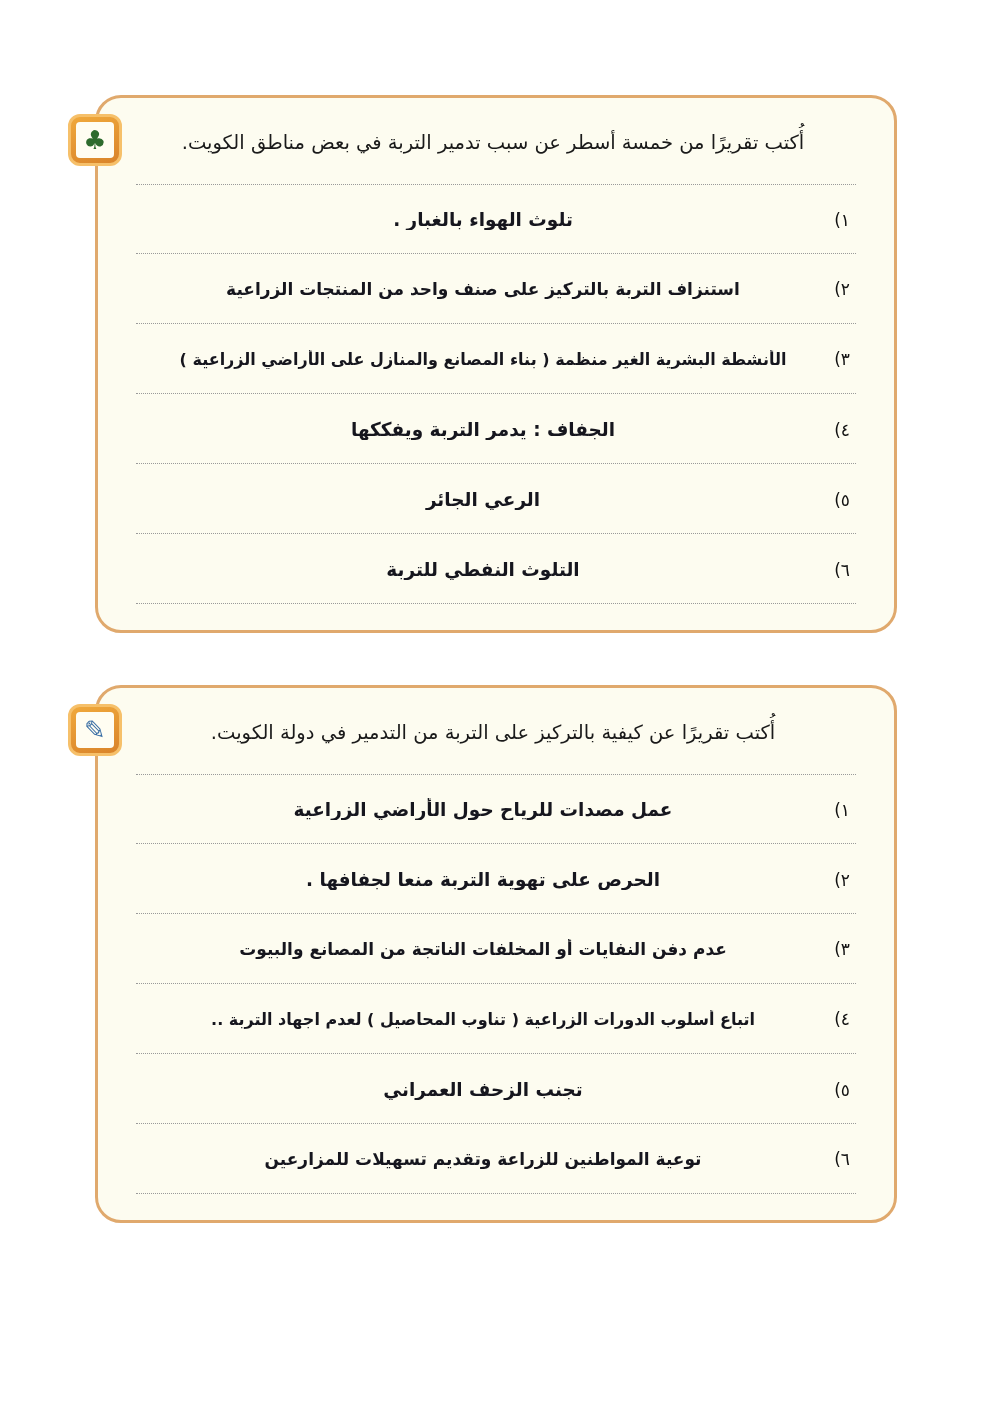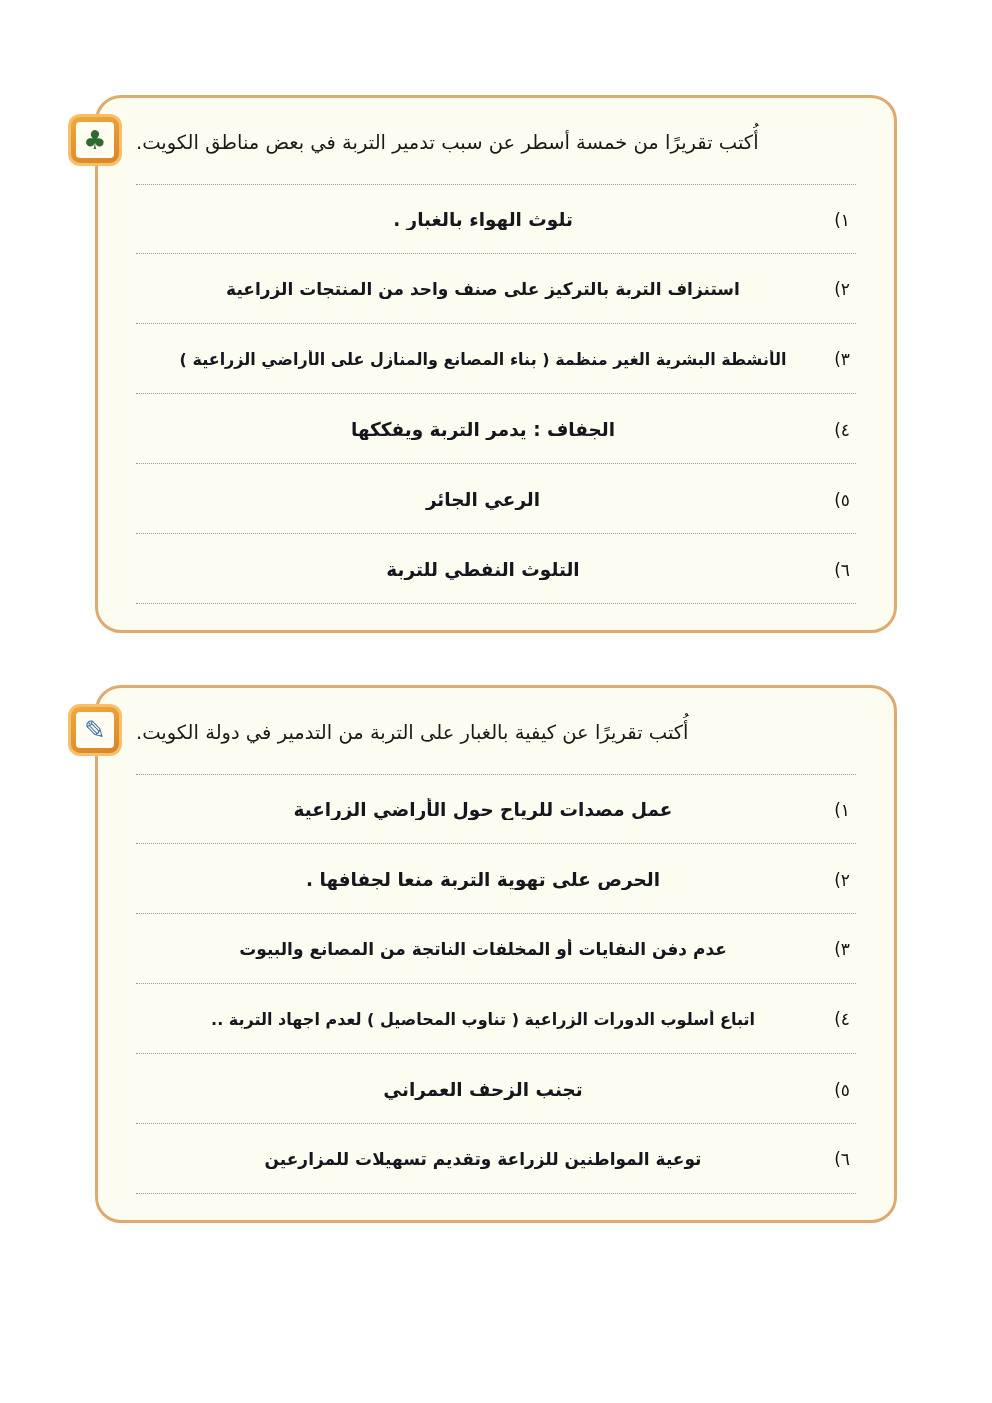--- a/index.html
+++ b/index.html
@@ -45,21 +45,21 @@
     gap: 14px;
     min-height: 52px;
     padding-left: 10px;
   }
   .prompt-text {
     flex: 1;
     font-family: "DejaVu Sans", sans-serif;
     font-size: 19.5px;
     line-height: 1.7;
     color: #1a1a1a;
-    text-align: left;
+    text-align: center;
     padding-top: 4px;
     padding-right: 6px;
   }
 
   
   .badge {
     width: 54px;
     height: 52px;
     flex: 0 0 54px;
     border-radius: 12px;
@@ -211,21 +211,21 @@
         </div>
 
       </div>
     </div>
   </div>
 
   <div class="card">
     <div class="card-inner">
 
       <div class="prompt-row">
-        <div class="prompt-text">أُكتب تقريرًا عن كيفية بالغبار على التربة من التدمير في دولة الكويت.</div>
+        <div class="prompt-text">أُكتب تقريرًا عن كيفية بالتركيز على التربة من التدمير في دولة الكويت.</div>
         <div class="badge book">
           <div class="glyph">✎</div>
         </div>
       </div>
 
       <div class="lines">
 
         <div class="line-block">
           <div class="rule top"></div>
           <div class="answer">

